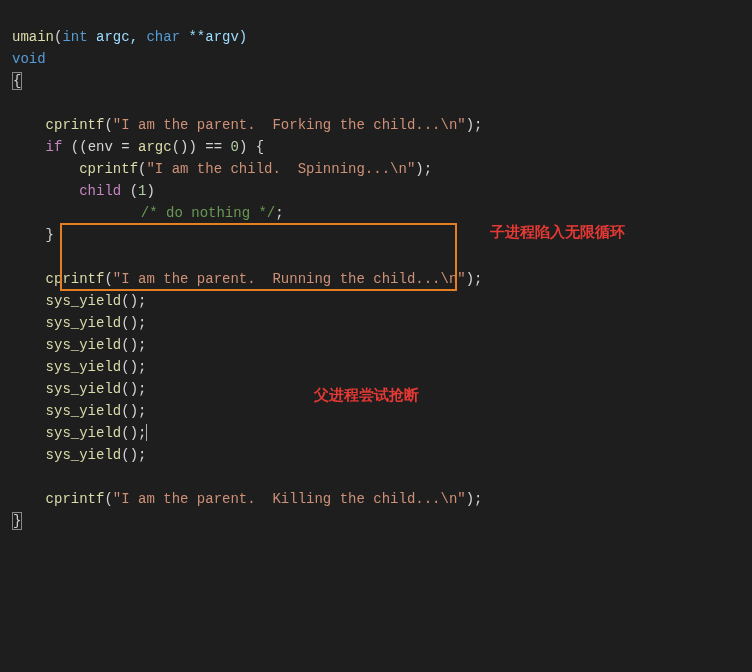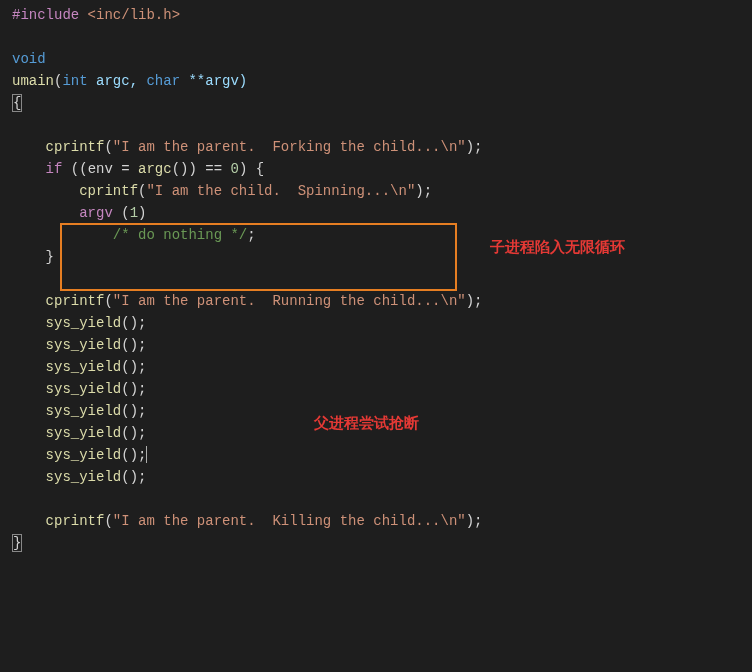--- a/index.html
+++ b/index.html
@@ -15,21 +15,21 @@
   padding: 4px 0 0 12px;
   position: relative;
 }
 .line { white-space: pre; }
 .kw { color: #569cd6; }
 .pp { color: #c586c0; }
 .fn { color: #dcdcaa; }
 .type { color: #4ec9b0; }
 .str { color: #ce9178; }
 .num { color: #b5cea8; }
-.cmt { color: #6a9955; }
+.cmt { color: #6a9955; margin-left: 28px; }
 .var { color: #9cdcfe; }
 .pun { color: #d4d4d4; }
 .cursor {
   display: inline-block;
   width: 1px;
   height: 17px;
   background: #aeafad;
   vertical-align: text-bottom;
   margin-left: 0px;
 }
@@ -42,41 +42,40 @@
   height: 68px;
   pointer-events: none;
 }
 .anno {
   position: absolute;
   color: #e53935;
   font-weight: bold;
   font-family: "Microsoft YaHei", sans-serif;
   font-size: 15px;
 }
-.anno1 { left: 490px; top: 236px; }
-.anno2 { left: 314px; top: 412px; }
+.anno1 { left: 490px; top: 221px; }
+.anno2 { left: 314px; top: 384px; }
 .bracket-outline {
   border: 1px solid #888;
   padding: 0 0;
 }
 </style>
 </head>
 <body>
 
 <div class="code">
-<div class="line"><span class="pp">#include</span><span class="str"> &lt;inc/lib.h&gt;</span></div>
 <div class="line">&nbsp;</div>
+<div class="line"><span class="fn">umain</span><span class="pun">(</span><span class="kw">int</span><span class="var"> argc, </span><span class="kw">char</span><span class="var"> **argv)</span></div>
 <div class="line"><span class="kw">void</span></div>
-<div class="line"><span class="fn">umain</span><span class="pun">(</span><span class="kw">int</span><span class="var"> argc, </span><span class="kw">char</span><span class="var"> **argv)</span></div>
 <div class="line"><span class="bracket-outline"><span class="pun">{</span></span></div>
 <div class="line">&nbsp;</div>
 <div class="line"><span>    </span><span class="fn">cprintf</span><span class="pun">(</span><span class="str">"I am the parent.  Forking the child...\n"</span><span class="pun">);</span></div>
 <div class="line"><span>    </span><span class="pp">if</span><span class="pun"> ((env = </span><span class="fn">argc</span><span class="pun">()) == </span><span class="num">0</span><span class="pun">) {</span></div>
 <div class="line"><span>        </span><span class="fn">cprintf</span><span class="pun">(</span><span class="str">"I am the child.  Spinning...\n"</span><span class="pun">);</span></div>
-<div class="line"><span>        </span><span class="pp">argv</span><span class="pun"> (</span><span class="num">1</span><span class="pun">)</span></div>
+<div class="line"><span>        </span><span class="pp">child</span><span class="pun"> (</span><span class="num">1</span><span class="pun">)</span></div>
 <div class="line"><span>            </span><span class="cmt">/* do nothing */</span><span class="pun">;</span></div>
 <div class="line"><span>    </span><span class="pun">}</span></div>
 <div class="line">&nbsp;</div>
 <div class="line"><span>    </span><span class="fn">cprintf</span><span class="pun">(</span><span class="str">"I am the parent.  Running the child...\n"</span><span class="pun">);</span></div>
 <div class="line"><span>    </span><span class="fn">sys_yield</span><span class="pun">();</span></div>
 <div class="line"><span>    </span><span class="fn">sys_yield</span><span class="pun">();</span></div>
 <div class="line"><span>    </span><span class="fn">sys_yield</span><span class="pun">();</span></div>
 <div class="line"><span>    </span><span class="fn">sys_yield</span><span class="pun">();</span></div>
 <div class="line"><span>    </span><span class="fn">sys_yield</span><span class="pun">();</span></div>
 <div class="line"><span>    </span><span class="fn">sys_yield</span><span class="pun">();</span></div>

